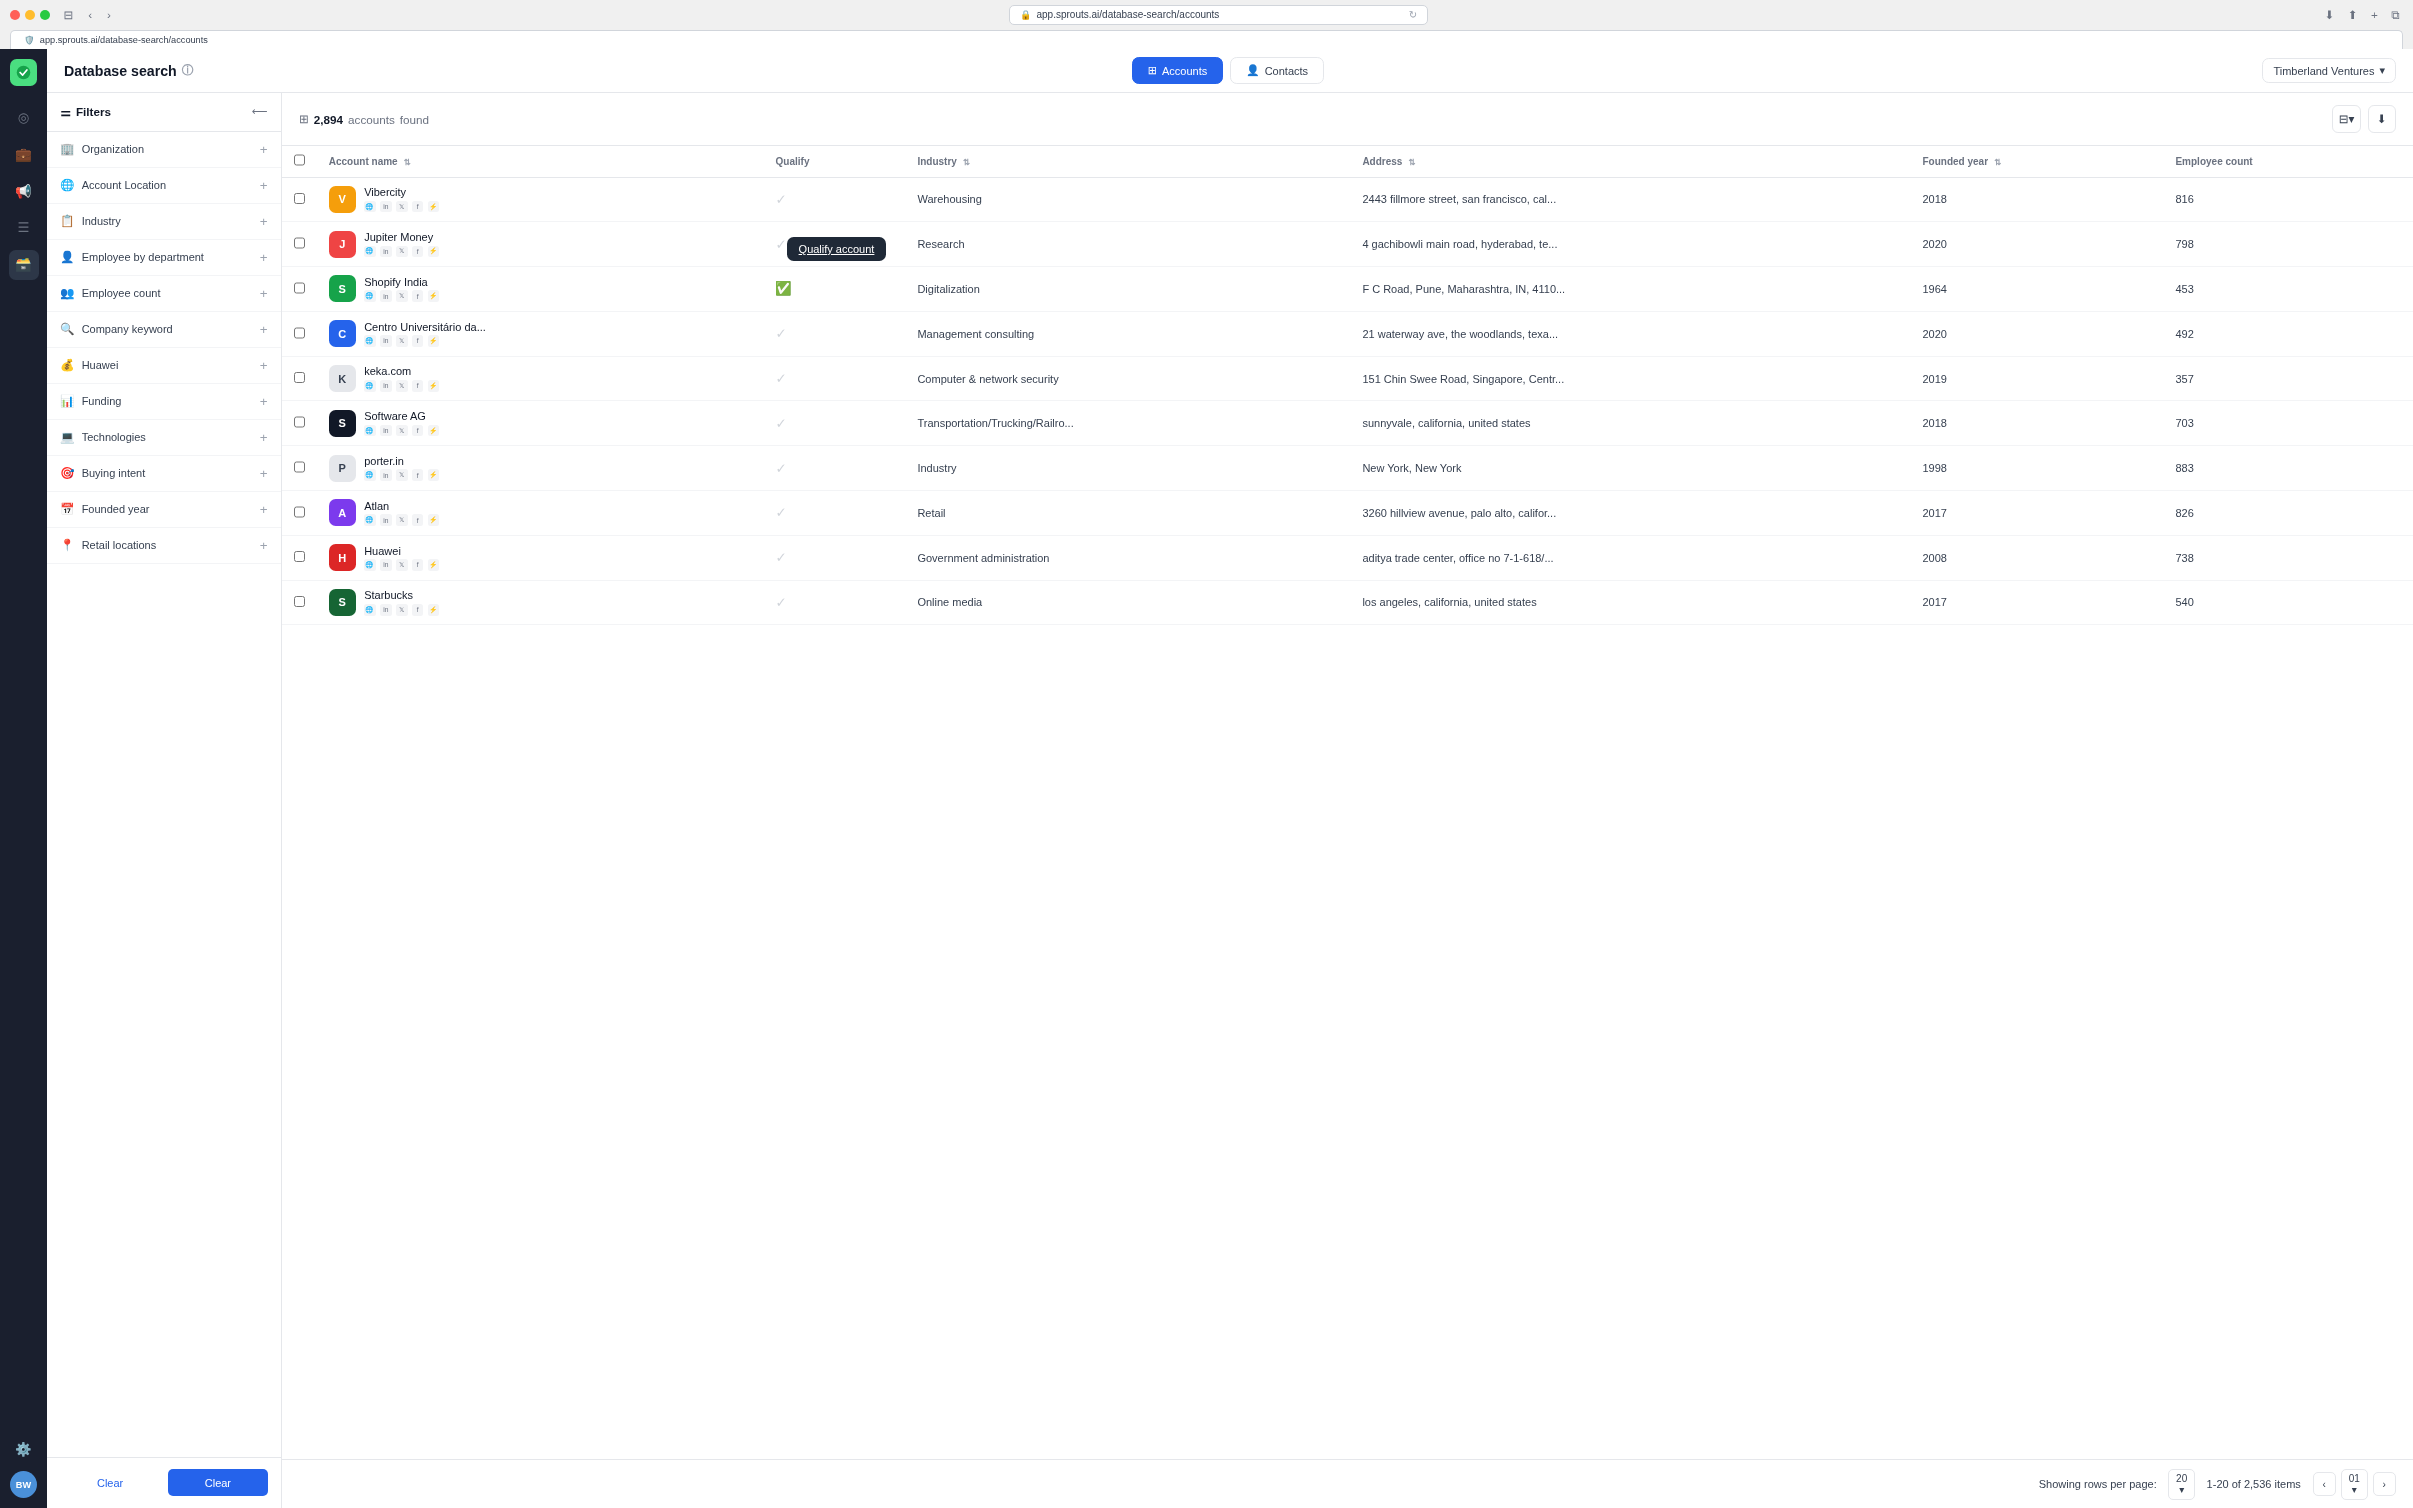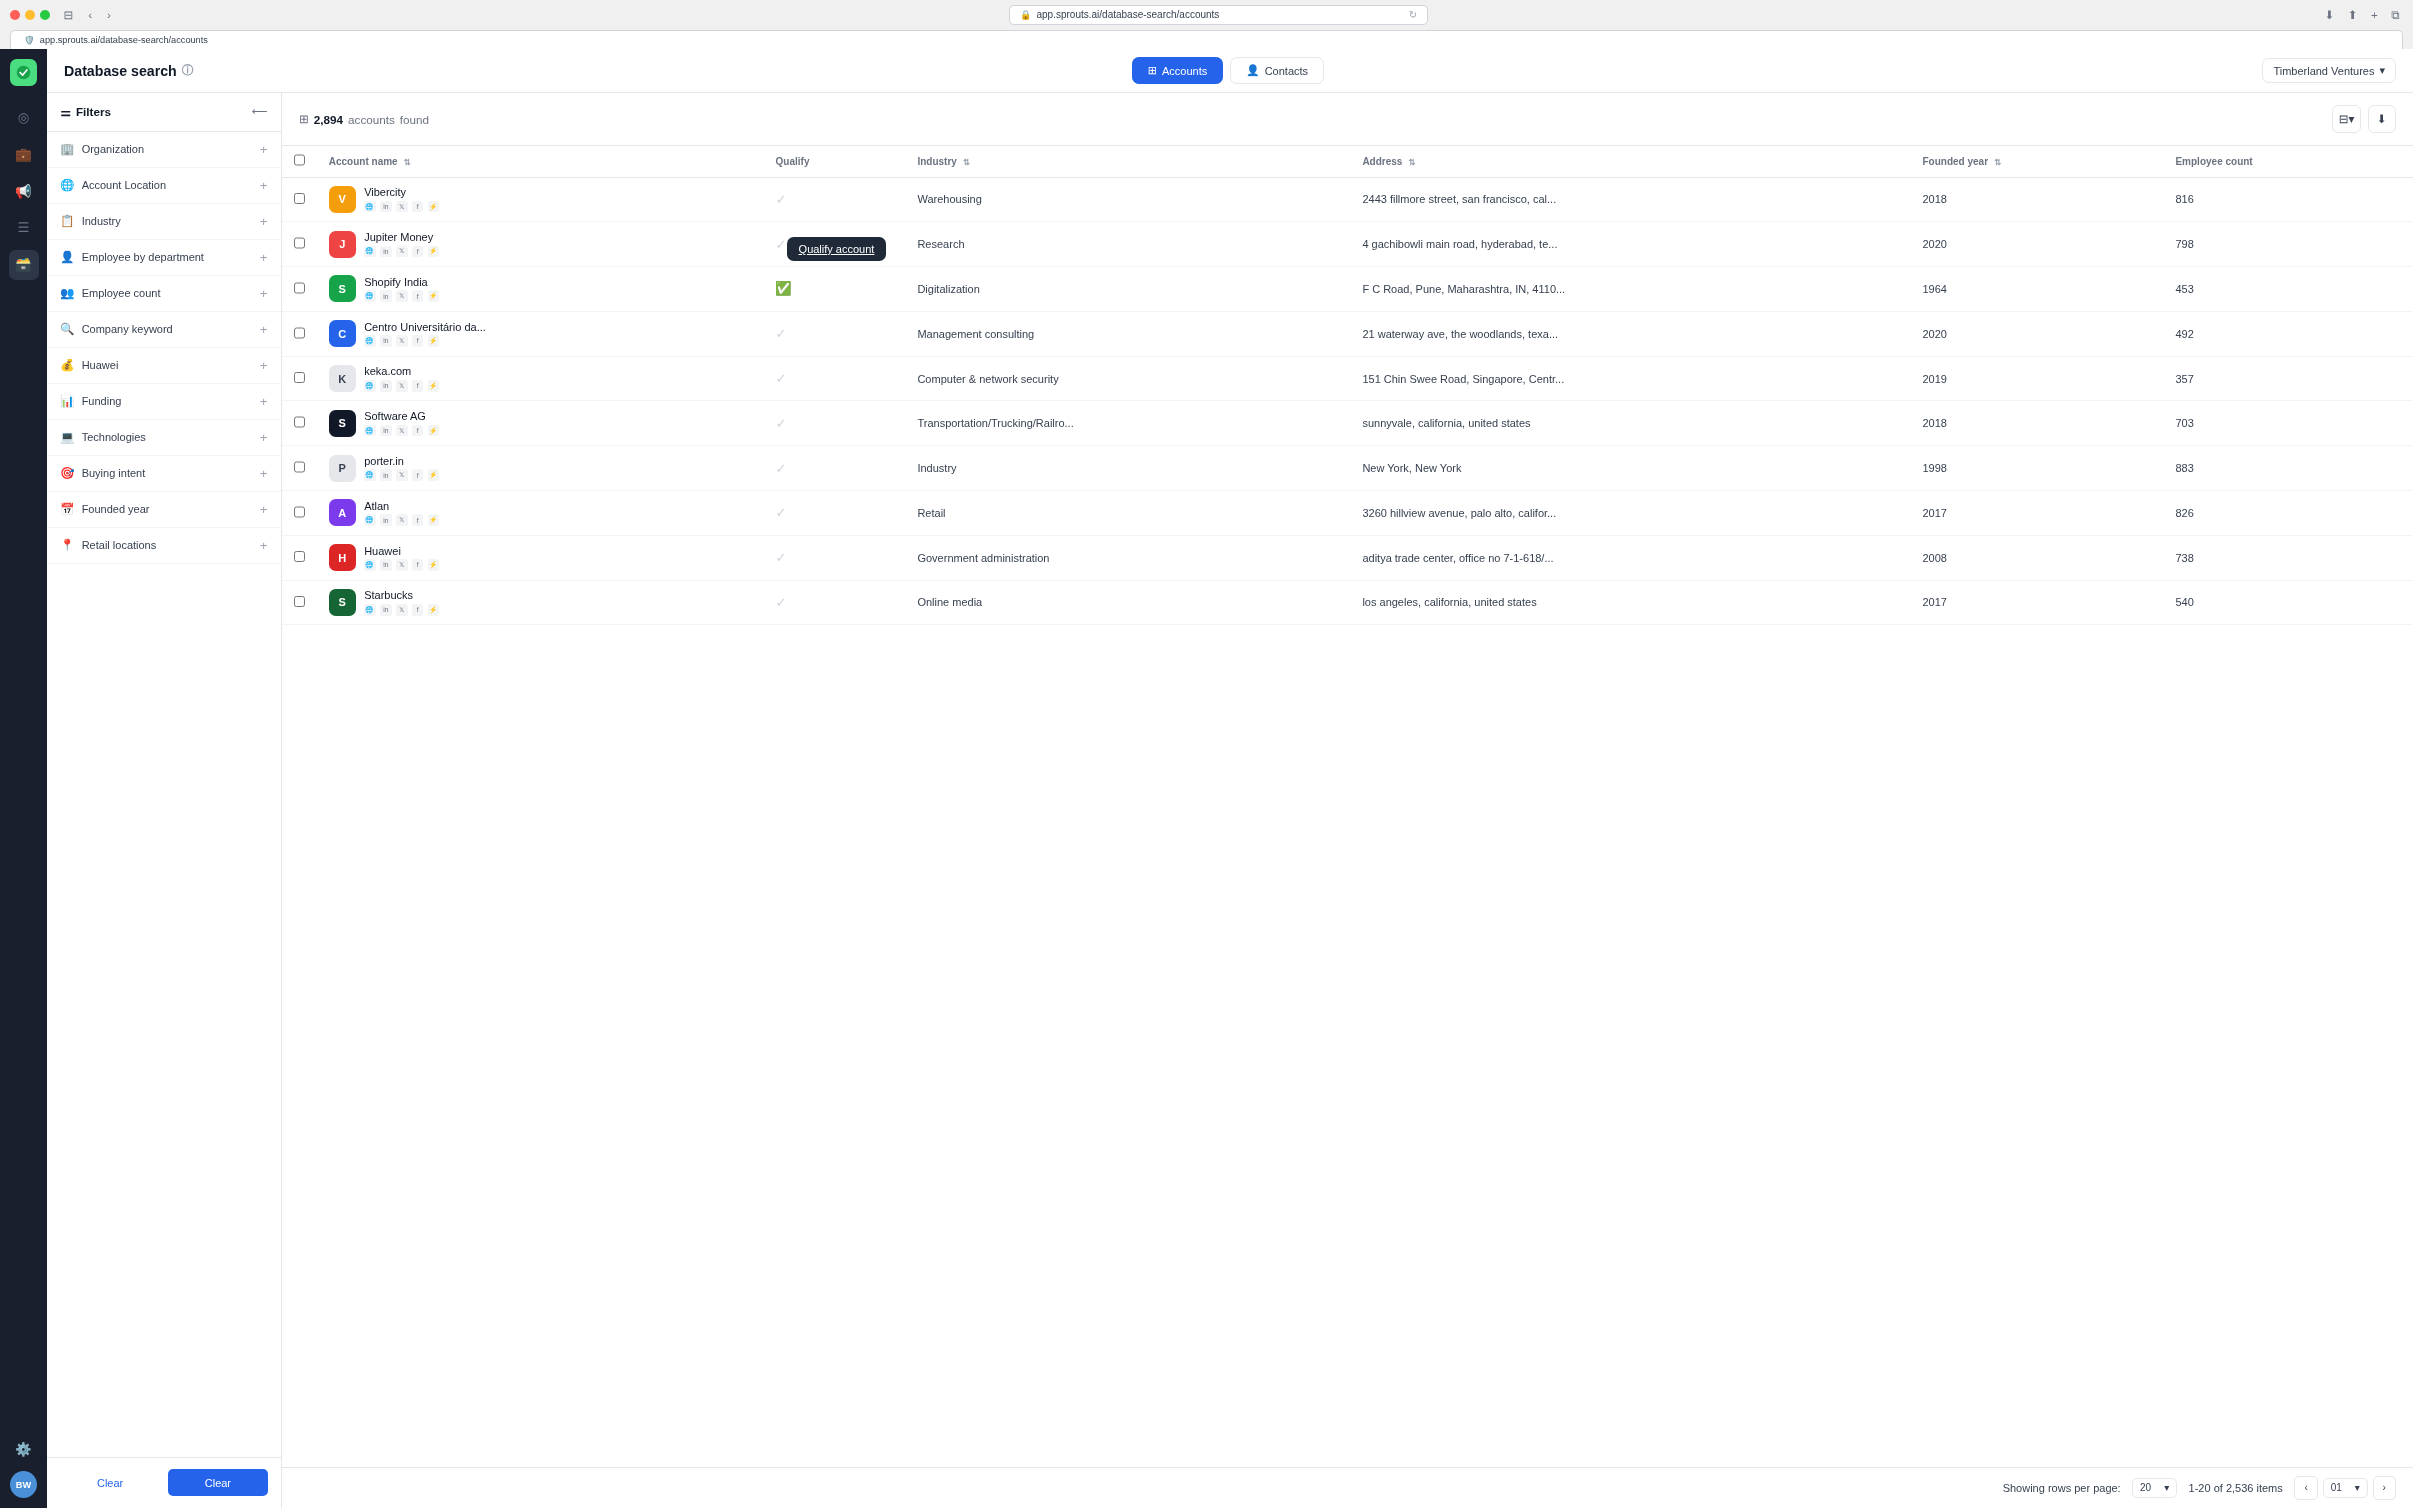--- a/index.html
+++ b/index.html
@@ -333,27 +333,28 @@
       display: flex;
       align-items: center;
       justify-content: flex-end;
       gap: 11.7px;
       font-size: 11px;
       color: #374151;
     }
     .per-page-select, .page-select {
       display: flex;
       align-items: center;
-      gap: 13px;
+      gap: 0;
       padding: 3.4px 6.7px;
       border: 0.8px solid #e5e7eb;
       border-radius: 5px;
       background: white;
       cursor: pointer;
       font-size: 10px;
+      flex-direction: column;
     }
     .pagination-nav {
       display: flex;
       align-items: center;
       gap: 5px;
     }
     .page-nav-btn {
       width: 23.5px; height: 23.5px;
       border: 0.8px solid #e5e7eb;
       border-radius: 5px;

